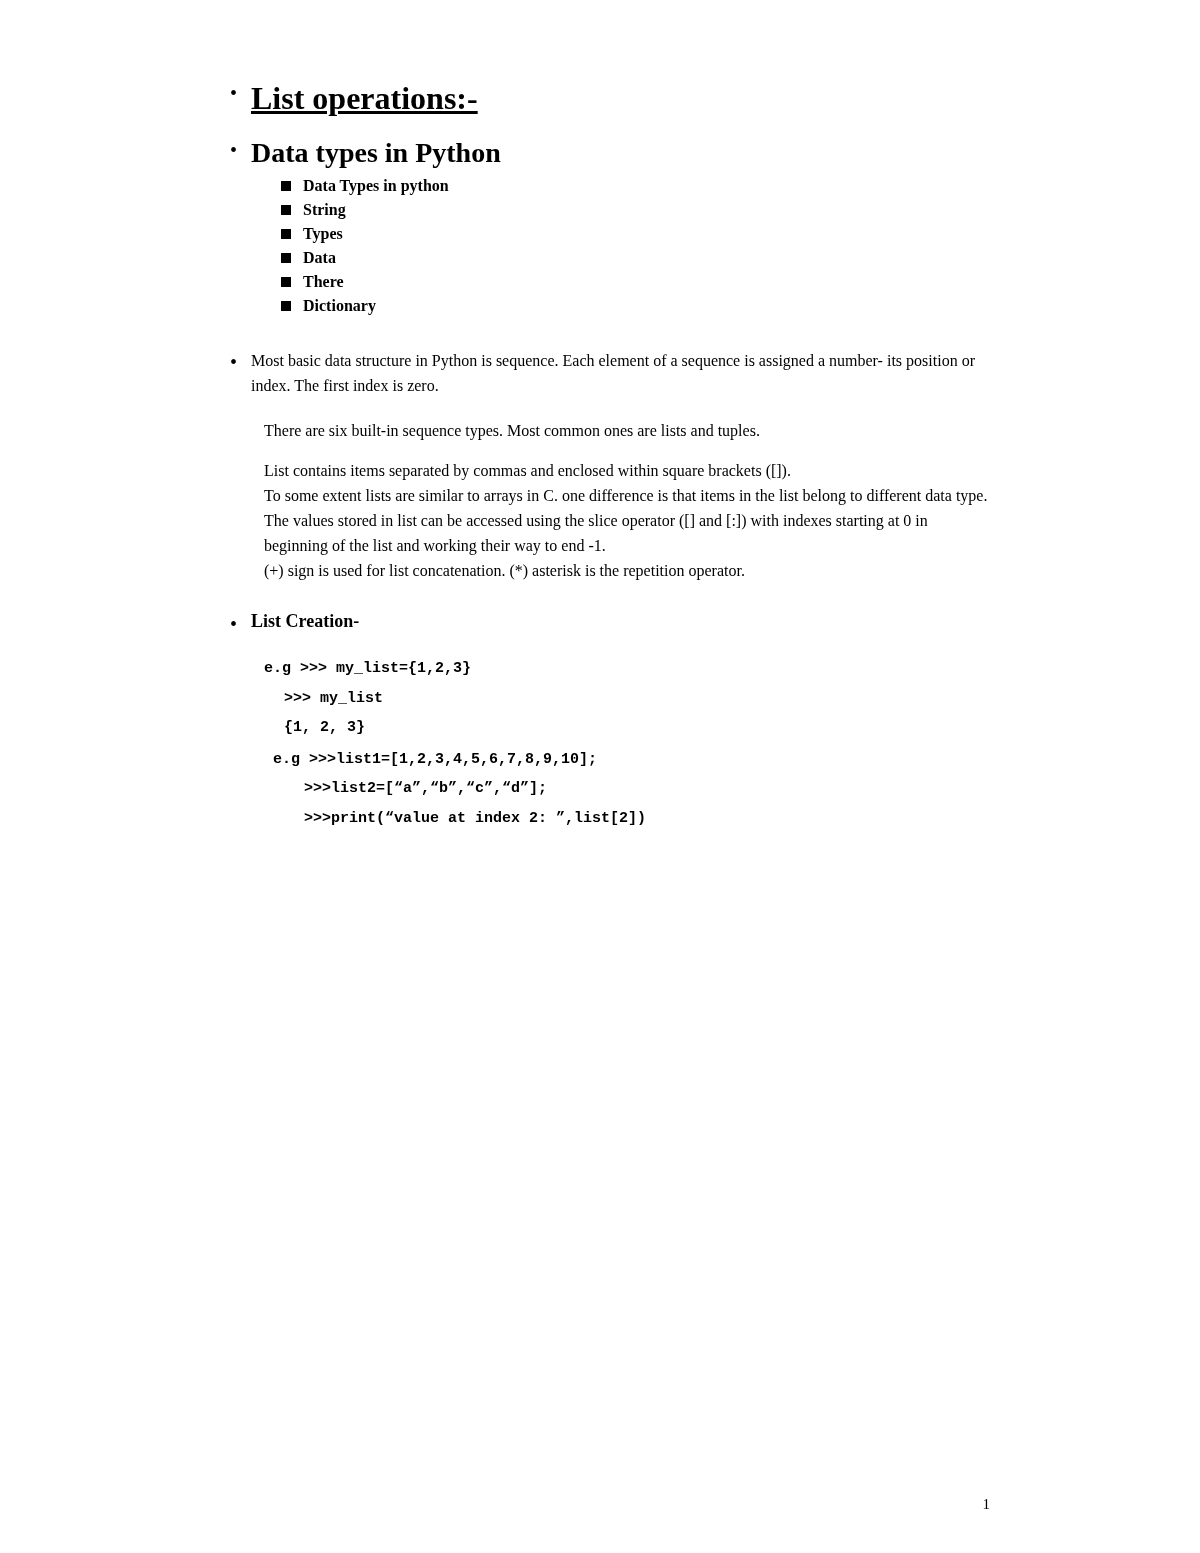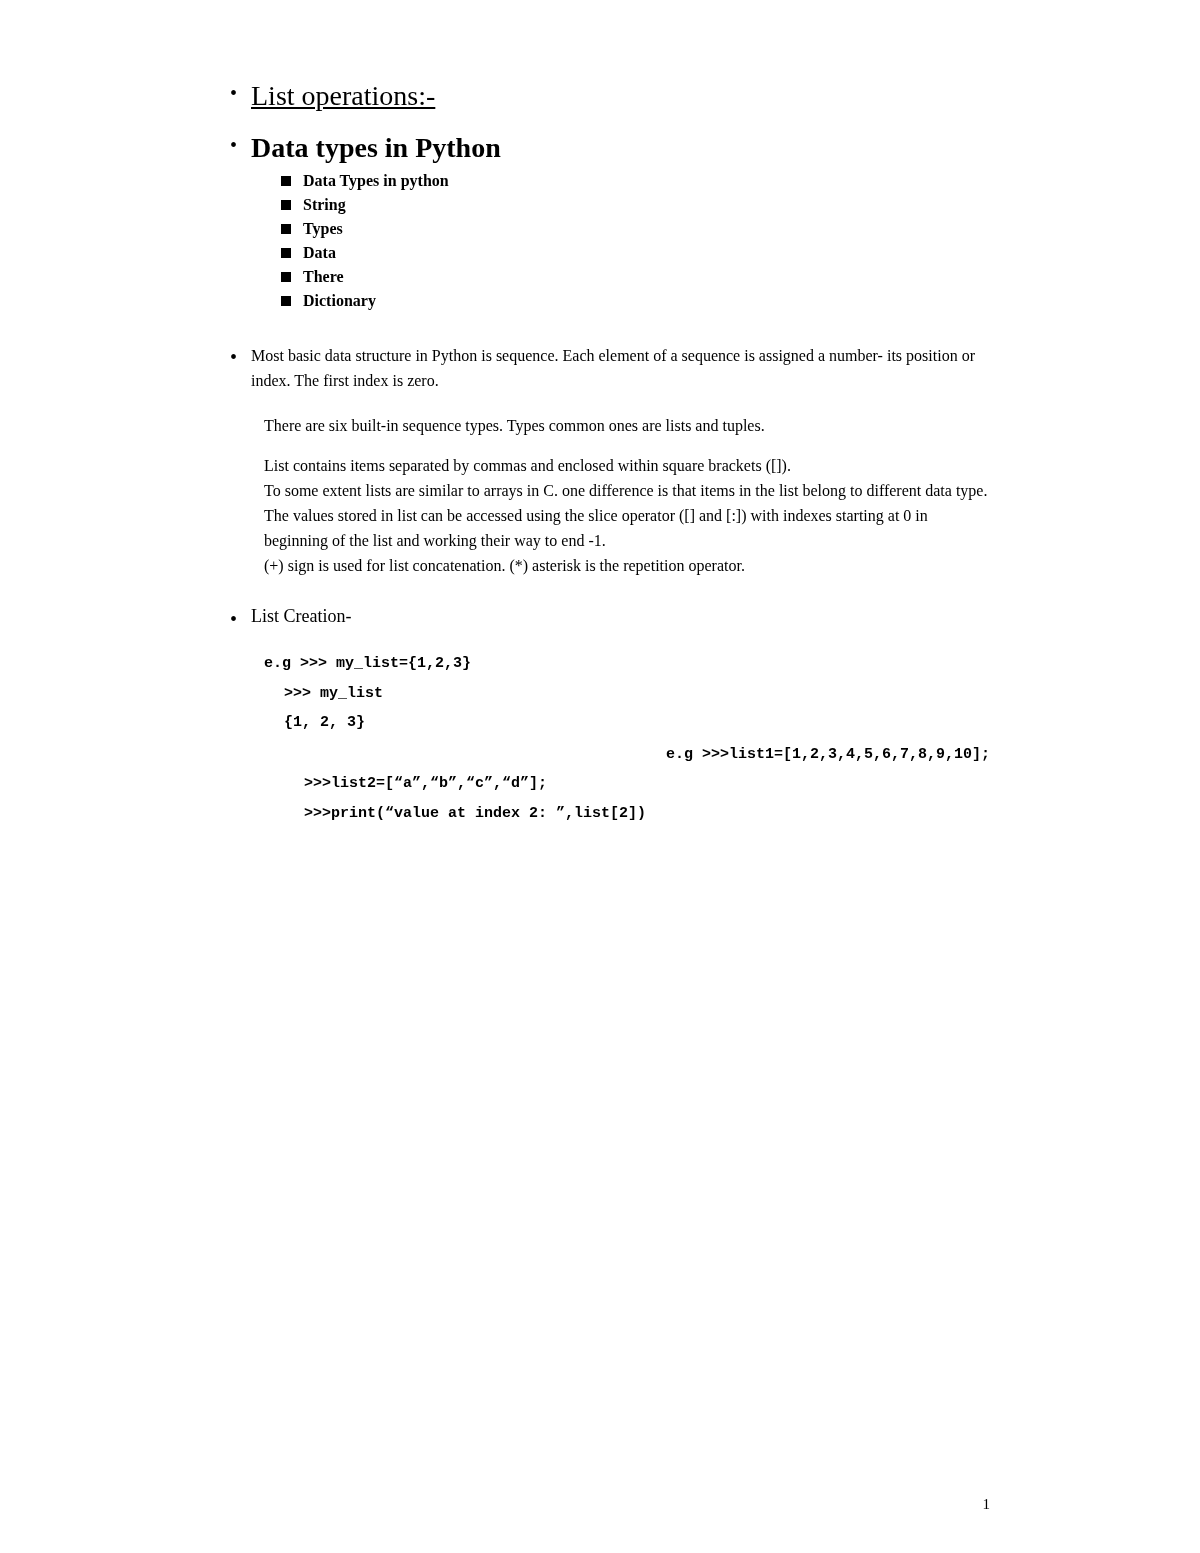--- a/index.html
+++ b/index.html
@@ -37,22 +37,22 @@
     }
 
     .bullet-dot {
       font-size: 20px;
       margin-right: 14px;
       margin-top: 2px;
       flex-shrink: 0;
     }
 
     .heading-1 {
-      font-size: 28px;
-      font-weight: normal;
+      font-size: 32px;
+      font-weight: bold;
       text-decoration: underline;
       display: inline;
     }
 
     .heading-2 {
       font-size: 28px;
       font-weight: bold;
       display: inline;
     }
 
@@ -87,21 +87,21 @@
     }
 
     .para-block {
       margin-bottom: 16px;
       font-size: 16px;
       line-height: 1.55;
     }
 
     .heading-bold {
       font-size: 18px;
-      font-weight: normal;
+      font-weight: bold;
     }
 
     .code-block {
       font-family: "Courier New", Courier, monospace;
       font-size: 15px;
       line-height: 1.7;
       margin-left: 34px;
       margin-top: 4px;
     }
 
@@ -169,35 +169,35 @@
       </div>
     </div>
   </div>
 
   <div class="section">
     <div class="bullet-item">
       <span class="bullet-dot">•</span>
       <p class="body-text" style="margin-left:0;">Most basic data structure in Python is sequence. Each element of a sequence is assigned  a number- its position or index. The first index is zero.</p>
     </div>
     <div style="margin-left:34px; margin-top:16px;">
-      <p class="para-block">There are six built-in sequence types. Types common ones are lists and tuples.</p>
+      <p class="para-block">There are six built-in sequence types. Most common ones are lists and tuples.</p>
       <p class="para-block">List contains items separated by commas and enclosed within square brackets ([]).<br>To some extent lists are similar to arrays in C. one difference is that items in the list belong to different data type.<br>The values stored in list can be accessed using the slice operator ([] and [:]) with indexes starting at 0 in beginning of the list and working their way to end -1.<br>(+) sign is used for list concatenation. (*) asterisk is the repetition operator.</p>
     </div>
   </div>
 
   <div class="section">
     <div class="bullet-item">
       <span class="bullet-dot">•</span>
       <span class="heading-bold">List Creation-</span>
     </div>
     <div class="code-block">
       <div class="code-line">e.g &gt;&gt;&gt; my_list={1,2,3}</div>
       <div class="code-line code-indent1">&gt;&gt;&gt; my_list</div>
       <div class="code-line code-indent1">{1, 2, 3}</div>
-      <div class="code-line" style="margin-top:6px;text-align:right;">&nbsp;e.g &gt;&gt;&gt;list1=[1,2,3,4,5,6,7,8,9,10];</div>
+      <div class="code-line" style="margin-top:6px;">&nbsp;e.g &gt;&gt;&gt;list1=[1,2,3,4,5,6,7,8,9,10];</div>
       <div class="code-line code-indent2">&gt;&gt;&gt;list2=[“a”,“b”,“c”,“d”];</div>
       <div class="code-line code-indent2">&gt;&gt;&gt;print(“value at index 2: ”,list[2])</div>
     </div>
   </div>
 
   <div class="page-number">1</div>
 
 </div>
 
 </body></html>

